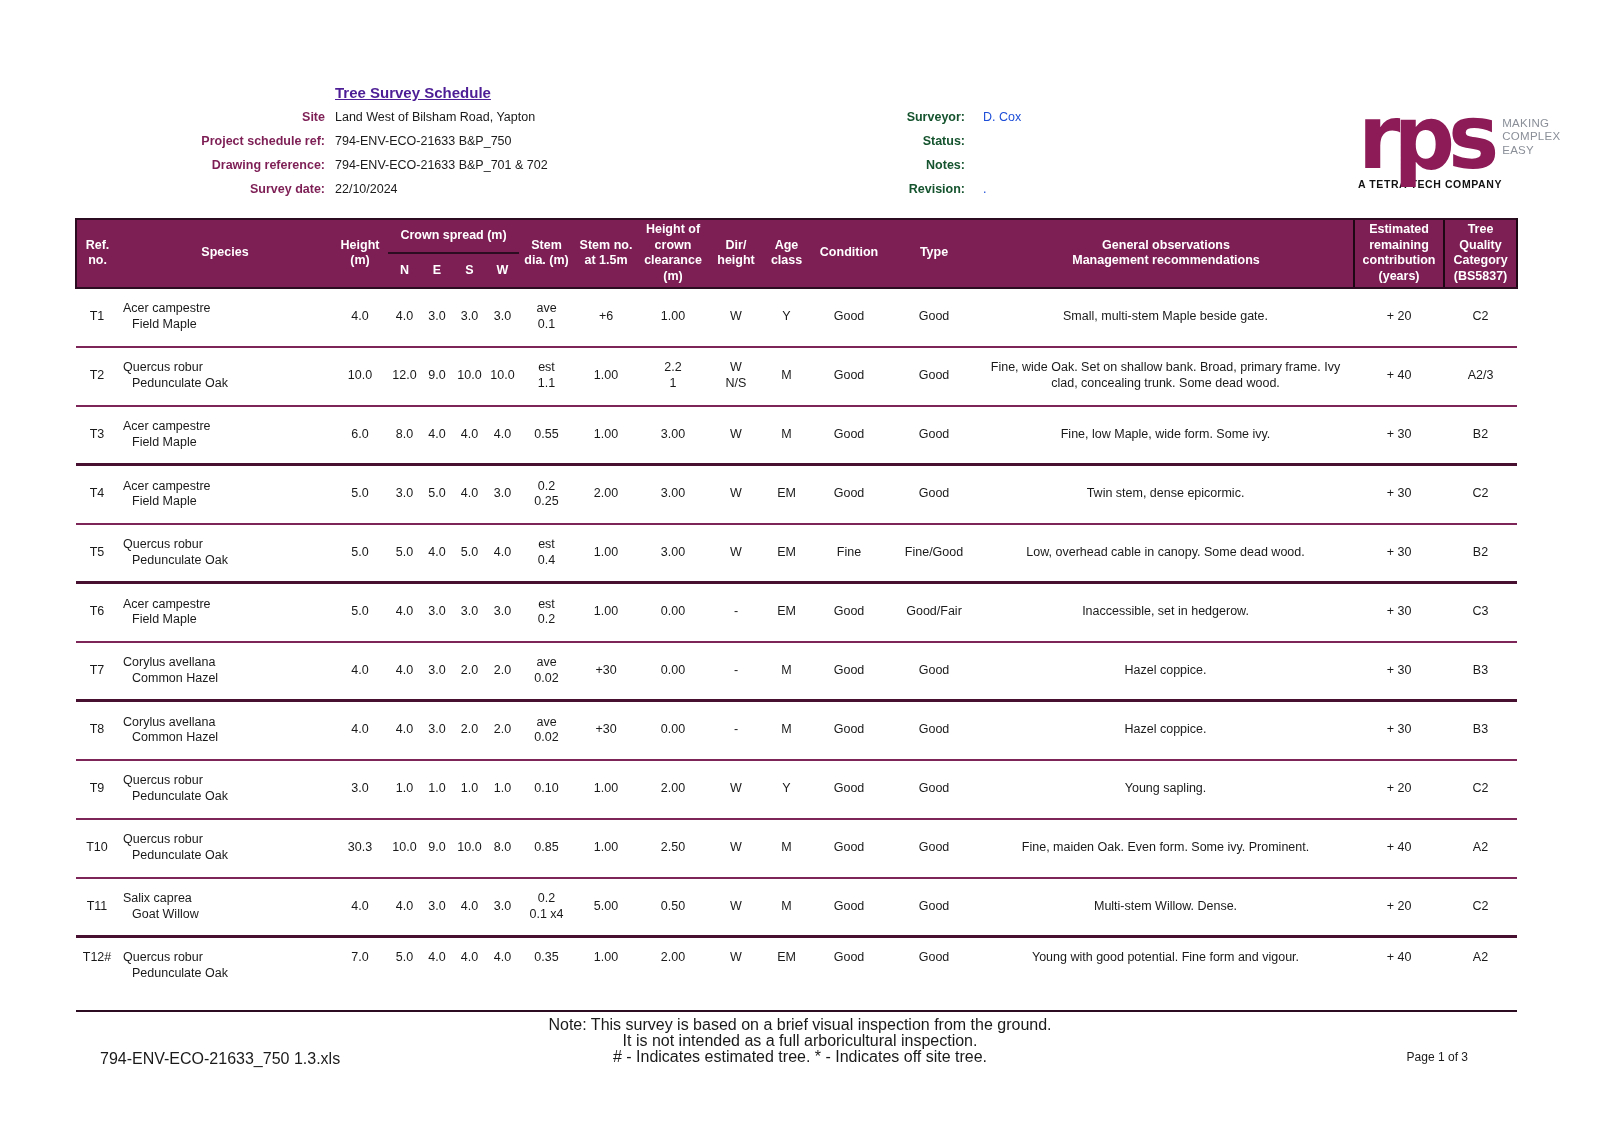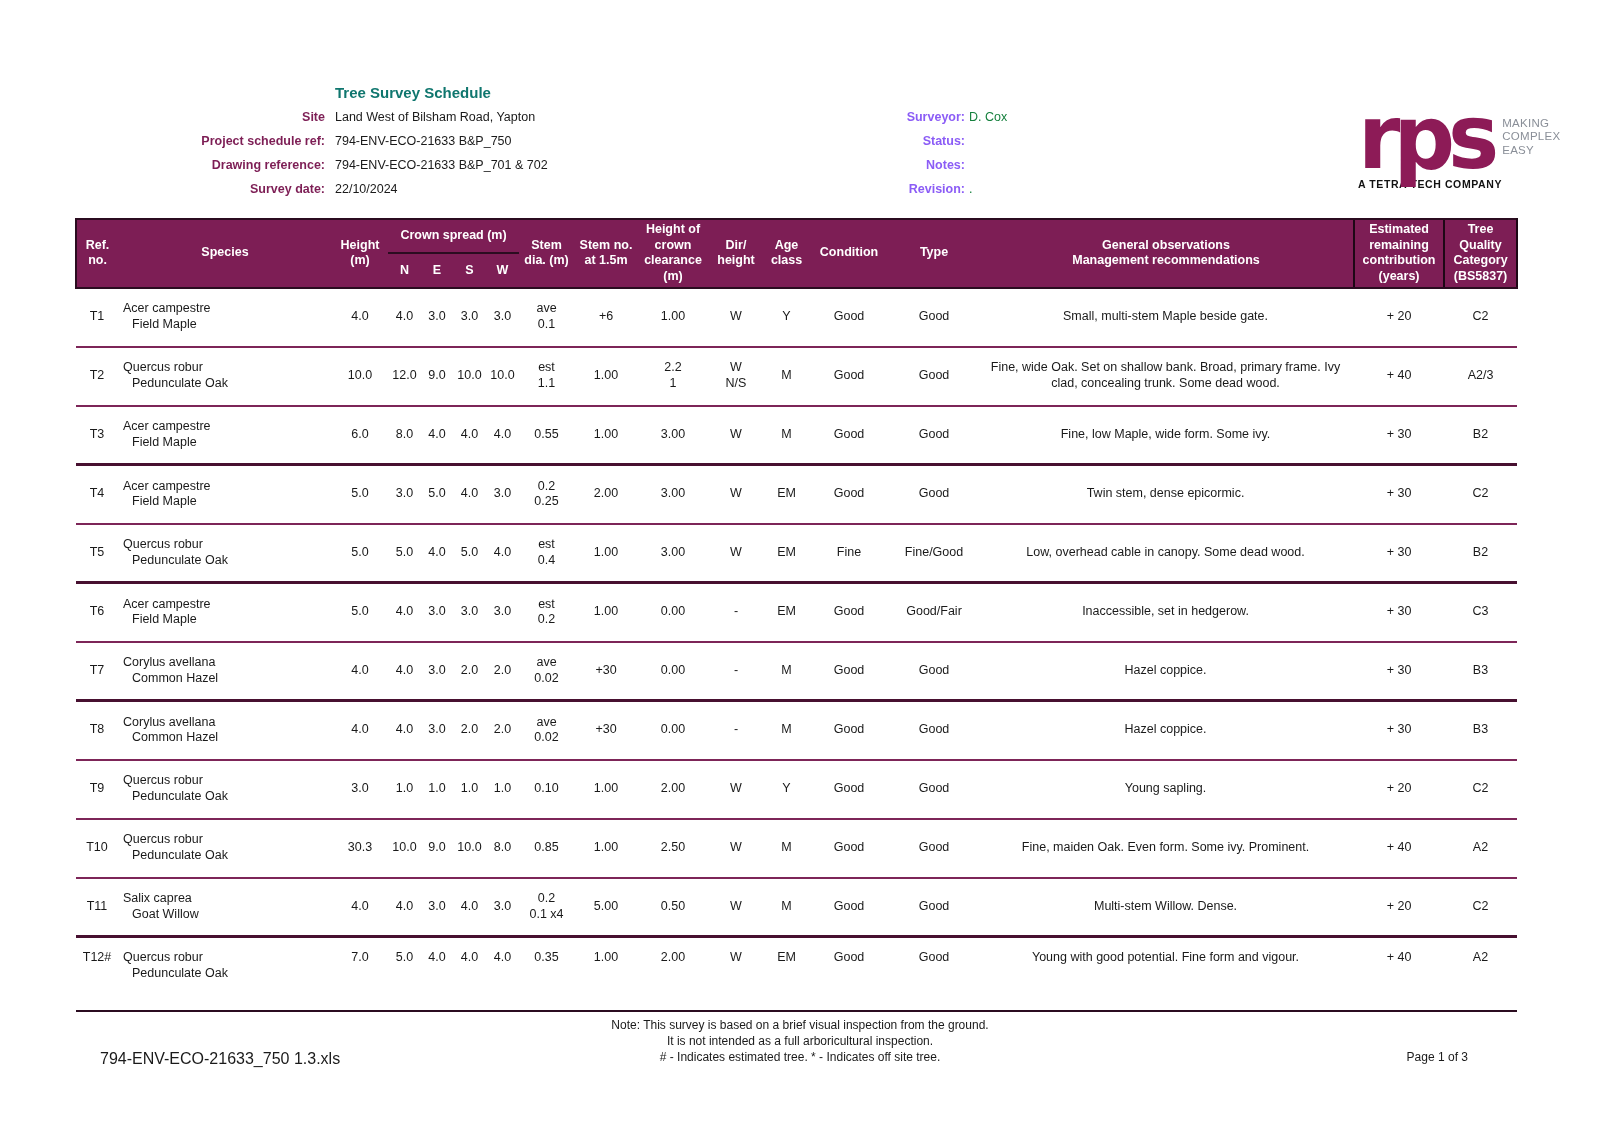--- a/index.html
+++ b/index.html
@@ -7,29 +7,30 @@
   body {
     width: 1600px; height: 1131px; position: relative;
     font-family: "Liberation Sans", sans-serif;
     color: #1a1a1a; font-size: 12.5px;
   }
   .page { position: absolute; inset: 0; background: #fff; }
 
   
   .doc-title {
     position: absolute; left: 335px; top: 84px;
-    font-size: 15px; font-weight: bold; color: #0f766e;
+    font-size: 15px; font-weight: bold; color: #4c1d95;
+    text-decoration: underline;
   }
   .meta-left { position: absolute; left: 75px; top: 110px; width: 620px; }
   .meta-right { position: absolute; left: 780px; top: 110px; width: 420px; }
   .meta-row { display: flex; height: 24px; align-items: flex-start; }
   .meta-left .meta-label { width: 250px; text-align: right; font-weight: bold; color: #7D1E55; }
   .meta-left .meta-value { margin-left: 10px; color: #1a1a1a; }
-  .meta-right .meta-label { width: 185px; text-align: right; font-weight: bold; color: #8b5cf6; }
-  .meta-right .meta-value { margin-left: 4px; color: #15803d; }
+  .meta-right .meta-label { width: 185px; text-align: right; font-weight: bold; color: #14532d; }
+  .meta-right .meta-value { margin-left: 18px; color: #1d4ed8; }
 
   
   .logo { position: absolute; left: 1358px; top: 100px; width: 160px; }
   .logo-top { display: flex; align-items: center; }
   .logo-rps {
     font-family: "DejaVu Sans", sans-serif; font-weight: bold;
     font-size: 86px; line-height: 70px; letter-spacing: -7px;
     color: #8D1B57; transform: scaleY(1.04); transform-origin: top left;
   }
   .logo-tagline {
@@ -68,21 +69,21 @@
   }
   tbody tr:last-child td { height: 74px; border-bottom: 2px solid #2b0c20; vertical-align: top; padding-top: 12px; }
   td.c-center { text-align: center; white-space: pre-line; }
   td.c-species { text-align: left; padding-left: 5px; }
   td.c-species .latin { }
   td.c-species .common { padding-left: 9px; }
   td.c-obs { text-align: center; padding-left: 8px; padding-right: 10px; }
 
   
   .footer-file { position: absolute; left: 100px; top: 1050px; font-size: 16px; }
-  .footer-notes { position: absolute; left: 50%; transform: translateX(-50%); top: 1017px; text-align: center; font-size: 12px; line-height: 16px; white-space: pre-line; }
+  .footer-notes { position: absolute; left: 50%; transform: translateX(-50%); top: 1017px; text-align: center; font-size: 16px; line-height: 16px; white-space: pre-line; }
   .footer-page { position: absolute; right: 132px; top: 1050px; font-size: 12px; }
 </style>
 </head>
 <body>
 
 <div class="page">
 
   <div class="doc-title">Tree Survey Schedule</div>
 
   <div class="meta-left">

